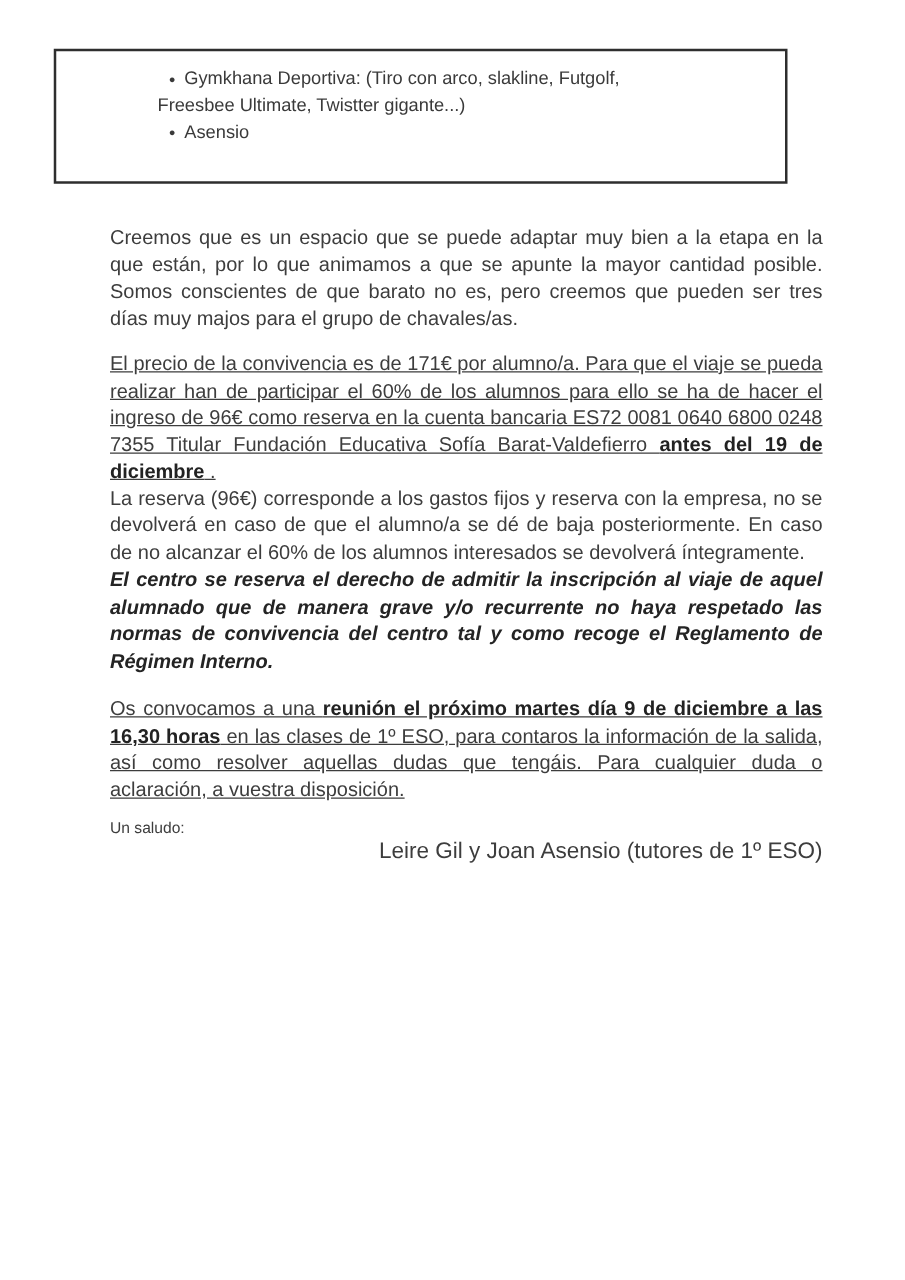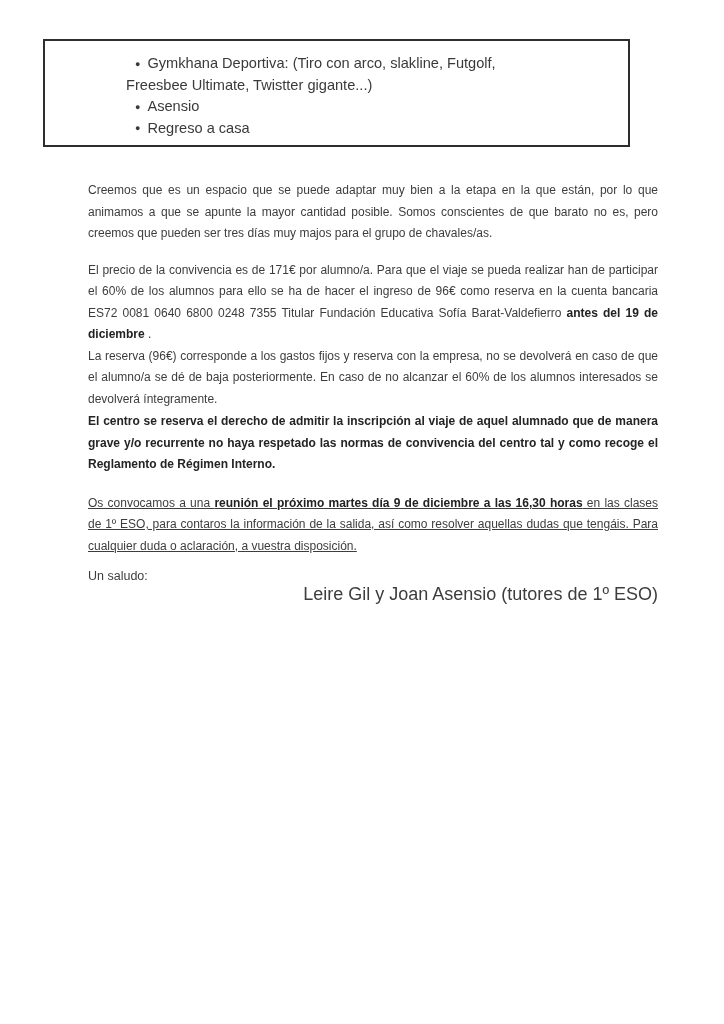--- a/index.html
+++ b/index.html
@@ -43,31 +43,32 @@
 
   
   .content {
     position: absolute;
     left: 88px;
     top: 180px;
     width: 570px;
   }
   .content p {
     margin: 0;
-    font-size: 12px;
+    font-size: 16px;
     line-height: 21.5px;
     text-align: justify;
     color: #3d3d3d;
   }
   #p-intro   { margin-bottom: 15px; }
-  #p-price   { margin-bottom: 0; }
+  #p-price   { margin-bottom: 0; text-decoration: underline; }
   #p-reserve { margin-bottom: 1px; }
   #p-policy  {
     margin-bottom: 17px;
     font-weight: bold;
+    font-style: italic;
     color: #242424;
   }
   #p-meeting { margin-bottom: 10px; text-decoration: underline; }
   .b { font-weight: bold; color: #222222; }
 
   #closing {
     font-size: 12.5px;
     line-height: 18px;
     text-align: left;
     margin-bottom: 0;
@@ -88,23 +89,20 @@
   <div class="top-box">
     <div class="box-line bullet-line">
       <span class="bullet">●</span><span>Gymkhana Deportiva: (Tiro con arco, slakline, Futgolf,</span>
     </div>
     <div class="box-line cont-line">
       <span>Freesbee Ultimate, Twistter gigante...)</span>
     </div>
     <div class="box-line bullet-line">
       <span class="bullet">●</span><span>Asensio</span>
     </div>
-    <div class="box-line bullet-line">
-      <span class="bullet">●</span><span>Regreso a casa</span>
-    </div>
   </div>
 
   <div class="content">
 
     <p id="p-intro">Creemos que es un espacio que se puede adaptar muy  bien a la etapa en la que están, por lo que animamos a que se apunte la mayor cantidad  posible. Somos conscientes de que barato no es, pero creemos que pueden ser tres días muy majos para el grupo de chavales/as.</p>
 
     <p id="p-price"><span>El precio de la convivencia es de 171€  por alumno/a. Para que el viaje se pueda realizar han  de participar el 60% de los alumnos para ello se ha de hacer el ingreso de 96€ como reserva en la cuenta bancaria ES72 0081 0640 6800 0248 7355 Titular Fundación Educativa Sofía  Barat-Valdefierro </span><span class="b">antes del 19 de diciembre</span><span> .</span></p>
 
     <p id="p-reserve">La reserva (96€) corresponde a los gastos fijos y reserva con la empresa, no se devolverá en  caso de que el alumno/a se dé de baja posteriormente. En caso de no alcanzar el 60% de los  alumnos interesados se devolverá íntegramente.</p>
 

